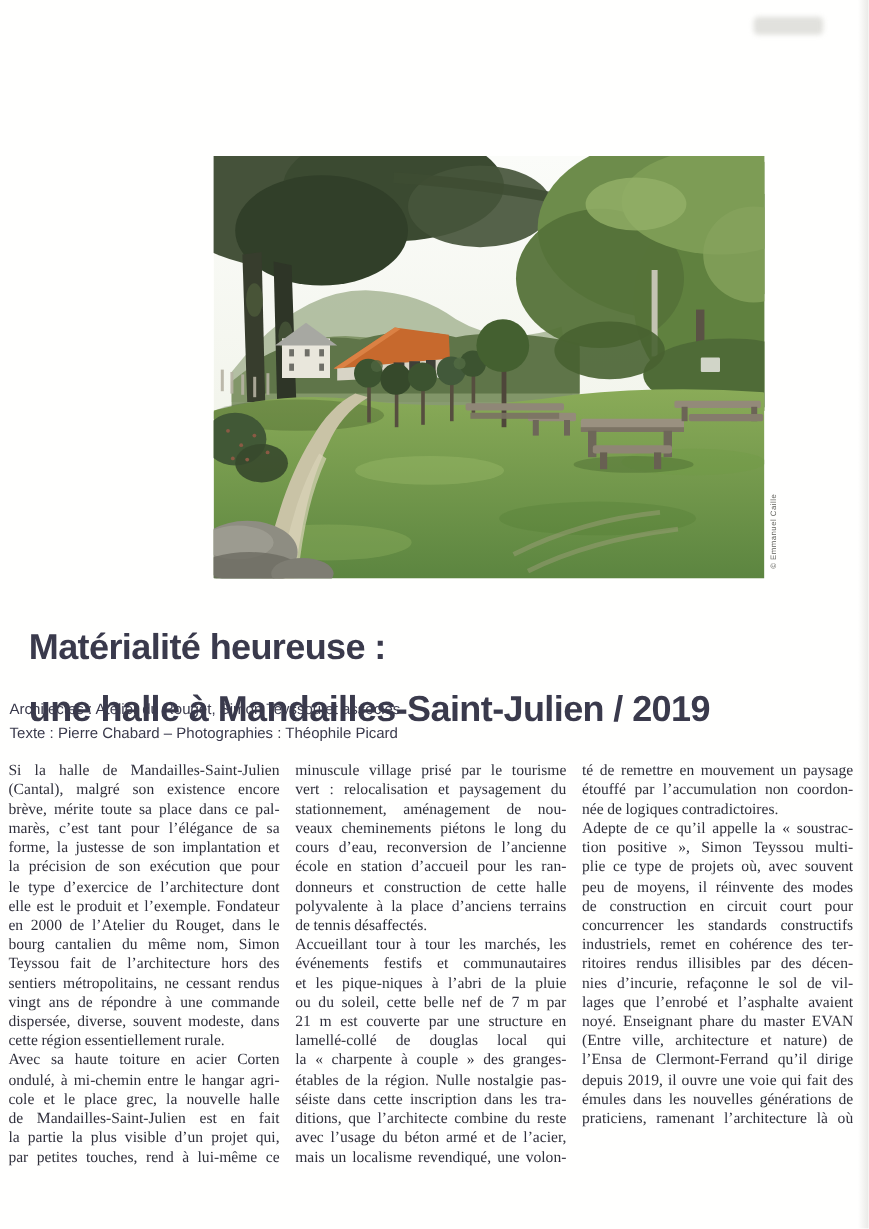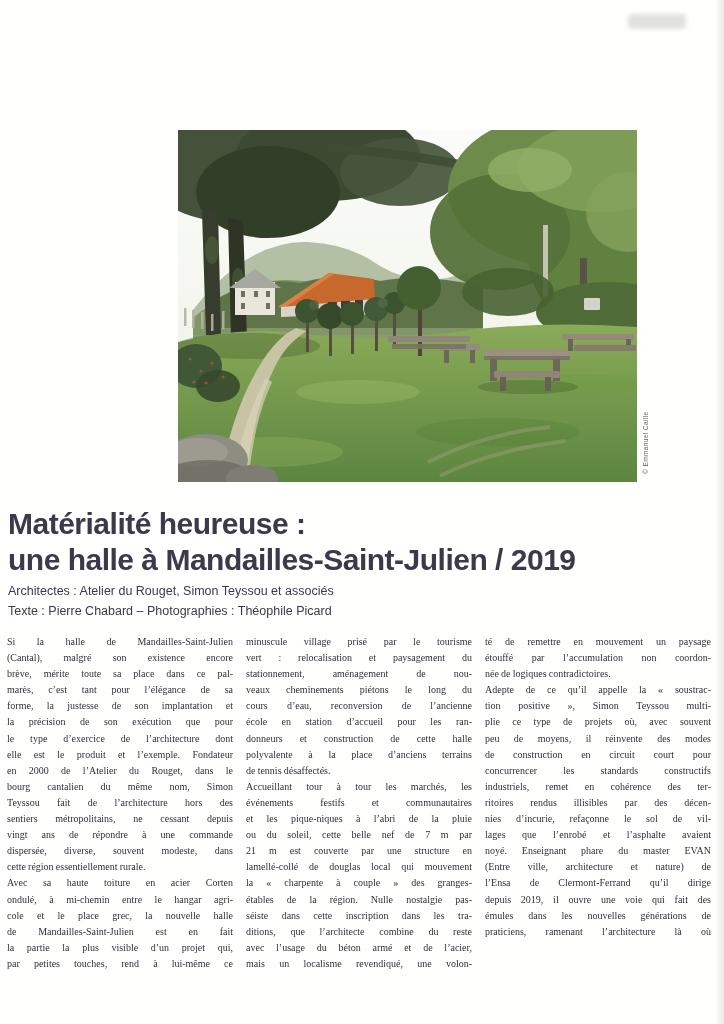--- a/index.html
+++ b/index.html
@@ -13,28 +13,28 @@
         background:linear-gradient(to left,rgba(175,175,168,.28),rgba(175,175,168,0));}
   .smudge{position:absolute;left:628px;top:14px;width:58px;height:15px;border-radius:4px;
         background:rgba(168,168,160,.35);filter:blur(2px);}
   
   .photo{position:absolute;left:178px;top:130px;width:459px;height:352px;}
   .photo svg{display:block;}
   .photo-credit{position:absolute;left:642px;top:474px;transform-origin:0 0;transform:rotate(-90deg);
         font-size:6.5px;letter-spacing:.4px;color:var(--c-credit_gray);white-space:nowrap;}
   
   .header{position:absolute;left:8px;top:506px;width:700px;}
-  .title{margin:0;font-size:30px;line-height:36px;font-weight:700;letter-spacing:-.5px;
+  .title{margin:16px;font-size:30px;line-height:36px;font-weight:700;letter-spacing:-.5px;
         color:var(--c-title);}
   .credits{position:absolute;left:8px;top:581px;width:700px;font-size:12.5px;line-height:20px;
         color:var(--c-title);}
   .credits .bold{font-weight:400;}
   
   .columns{position:absolute;left:7px;top:634px;display:flex;gap:13px;}
-  .col{width:226px;font-family:"Liberation Serif",serif;font-size:10px;line-height:16.1px;
+  .col{width:226px;font-family:"Liberation Serif",serif;font-size:13px;line-height:16.1px;
         color:var(--c-body_text);word-spacing:-.3px;}
   .bline{text-align:justify;text-align-last:justify;height:16.1px;overflow:hidden;}
   .bline.pend{text-align-last:left;}
 </style>
 </head>
 <body>
 
 <div class="page">
 
   <div class="smudge"></div>
@@ -192,21 +192,21 @@
         <div class="bline">(Cantal), malgré son existence encore</div>
         <div class="bline">brève, mérite toute sa place dans ce pal-</div>
         <div class="bline">marès, c’est tant pour l’élégance de sa</div>
         <div class="bline">forme, la justesse de son implantation et</div>
         <div class="bline">la précision de son exécution que pour</div>
         <div class="bline">le type d’exercice de l’architecture dont</div>
         <div class="bline">elle est le produit et l’exemple. Fondateur</div>
         <div class="bline">en 2000 de l’Atelier du Rouget, dans le</div>
         <div class="bline">bourg cantalien du même nom, Simon</div>
         <div class="bline">Teyssou fait de l’architecture hors des</div>
-        <div class="bline">sentiers métropolitains, ne cessant depuis</div>
+        <div class="bline">sentiers métropolitains, ne cessant rendus</div>
         <div class="bline">vingt ans de répondre à une commande</div>
         <div class="bline">dispersée, diverse, souvent modeste, dans</div>
         <div class="bline pend">cette région essentiellement rurale.</div>
         <div class="bline">Avec sa haute toiture en acier Corten</div>
         <div class="bline">ondulé, à mi-chemin entre le hangar agri-</div>
         <div class="bline">cole et le place grec, la nouvelle halle</div>
         <div class="bline">de Mandailles-Saint-Julien est en fait</div>
         <div class="bline">la partie la plus visible d’un projet qui,</div>
         <div class="bline">par petites touches, rend à lui-même ce</div>
       </div>

